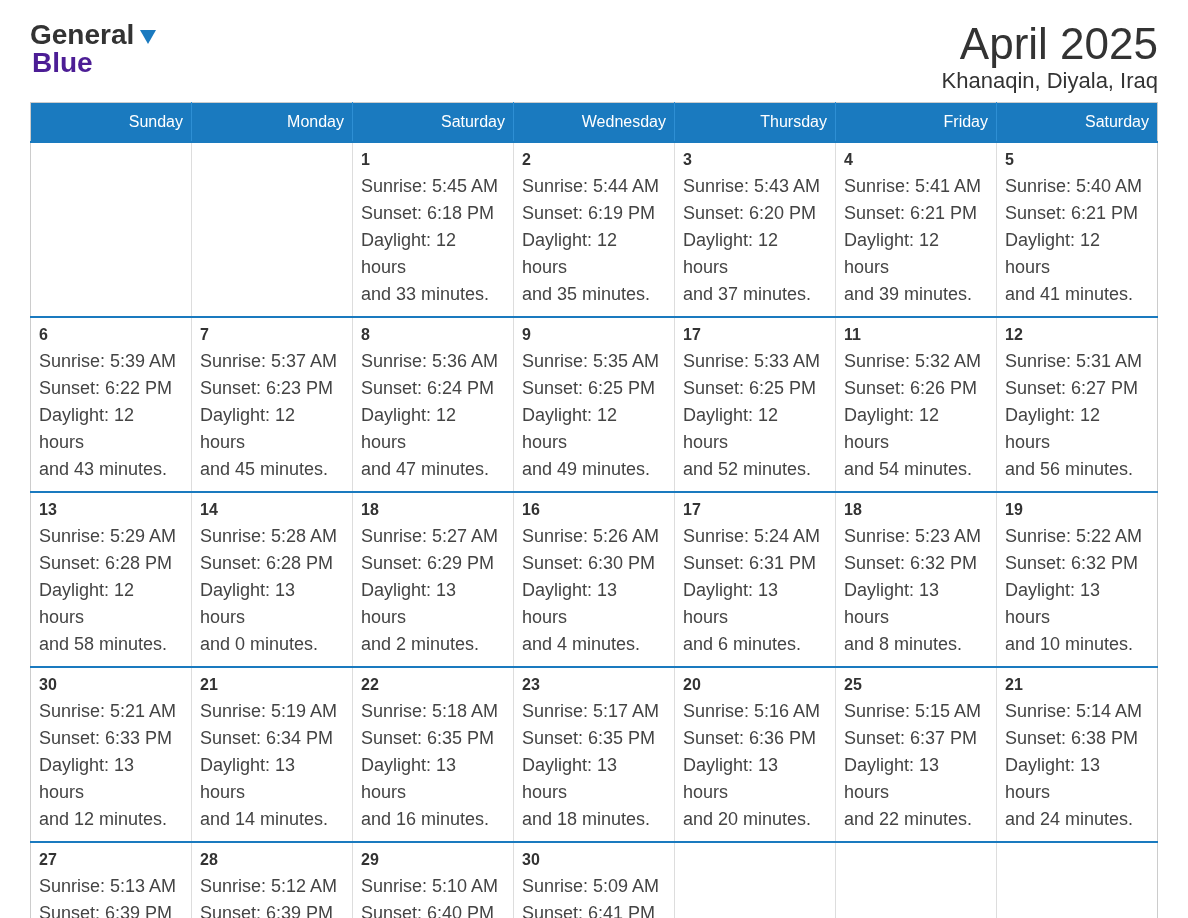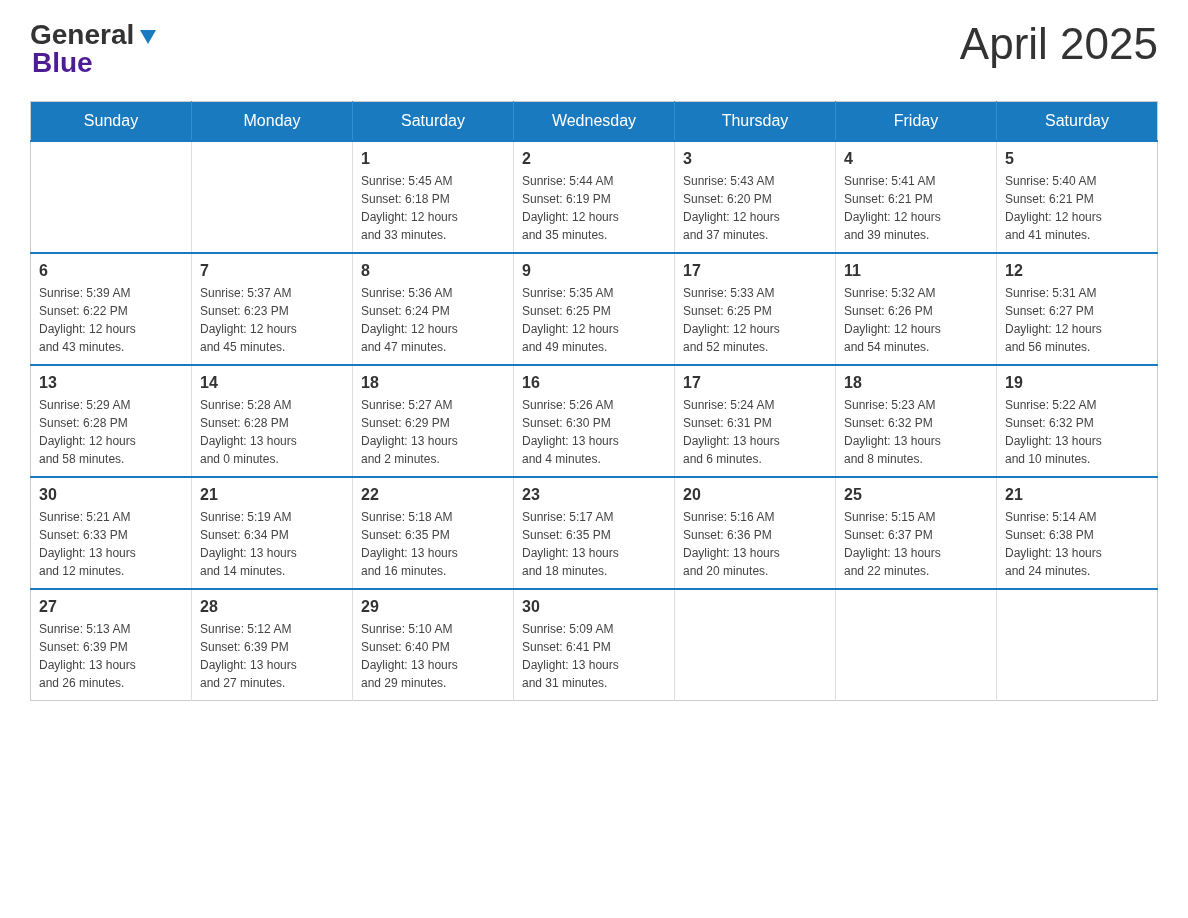--- a/index.html
+++ b/index.html
@@ -8,21 +8,21 @@
       background: #fff;
       color: #333;
       width: 1188px;
       min-height: 918px;
       padding: 20px 30px;
     }
     .header {
       display: flex;
       justify-content: space-between;
       align-items: flex-start;
-      margin-bottom: 24px;
+      margin-bottom: 8px;
     }
     .logo {
       display: flex;
       align-items: center;
       gap: 4px;
     }
     .logo-text-general {
       font-size: 28px;
       font-weight: bold;
       color: #333;
@@ -49,21 +49,21 @@
       width: 100%;
       border-collapse: collapse;
       border: 1px solid #ccc;
     }
     .calendar thead tr th {
       background-color: #1a7abf;
       color: #fff;
       padding: 10px 8px;
       font-size: 16px;
       font-weight: normal;
-      text-align: center;
+      text-align: right;
       border-right: 1px solid #2e8fd4;
     }
     .calendar thead tr th:last-child {
       border-right: none;
     }
     .calendar tbody tr {
       border-top: 2px solid #1a7abf;
     }
     .calendar tbody tr td {
       vertical-align: top;
@@ -76,21 +76,21 @@
     .calendar tbody tr td:last-child {
       border-right: none;
     }
     .day-number {
       font-size: 16px;
       font-weight: bold;
       color: #333;
       margin-bottom: 4px;
     }
     .day-info {
-      font-size: 12px;
+      font-size: 18px;
       color: #444;
       line-height: 1.5;
     }
     .empty-cell {
       background: #fff;
     }
   </style>
 </head>
 <body>
 
@@ -103,20 +103,21 @@
           <svg width="20" height="20" viewBox="0 0 20 20">
             <polygon points="10,18 2,4 18,4" fill="#1a7abf"></polygon>
           </svg>
         </div>
       </div>
       <span class="logo-text-blue" style="margin-left:2px;">Blue</span>
     </div>
   </div>
   <div class="title-section">
     <div class="month-title">April 2025</div>
+    <div class="location-title">Khanaqin, Diyala, Iraq</div>
   </div>
 </div>
 
 <table class="calendar">
   <thead>
     <tr>
     <th>Sunday</th>
         <th>Monday</th>
         <th>Saturday</th>
         <th>Wednesday</th>

